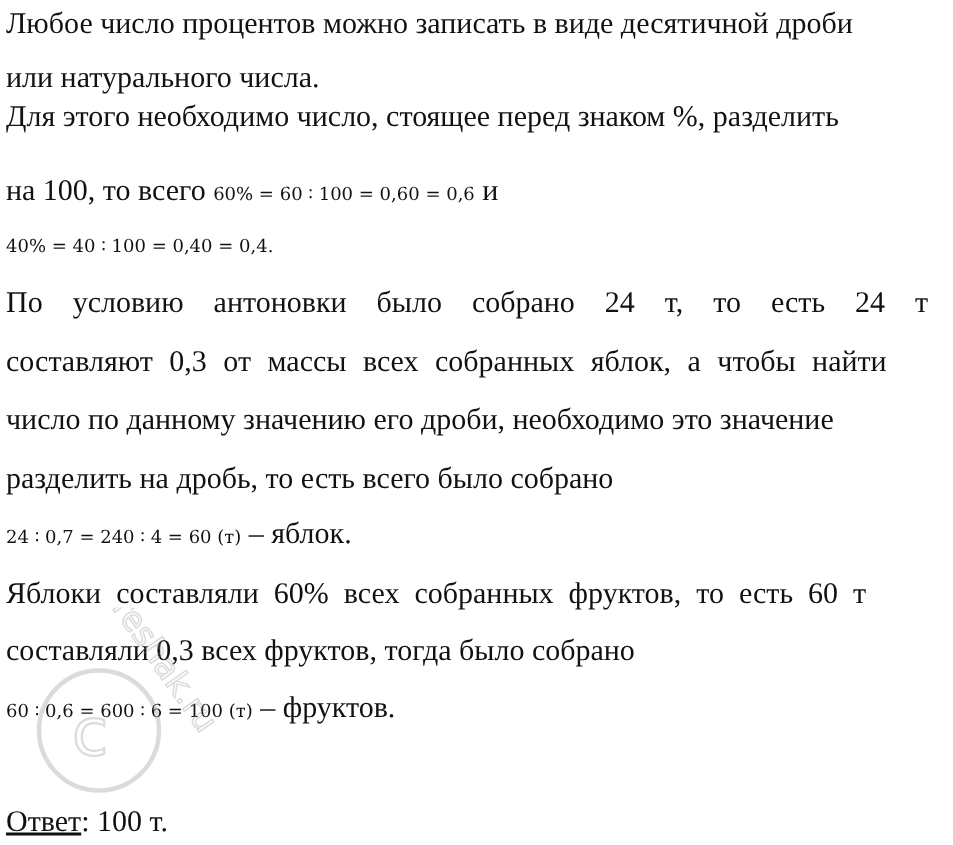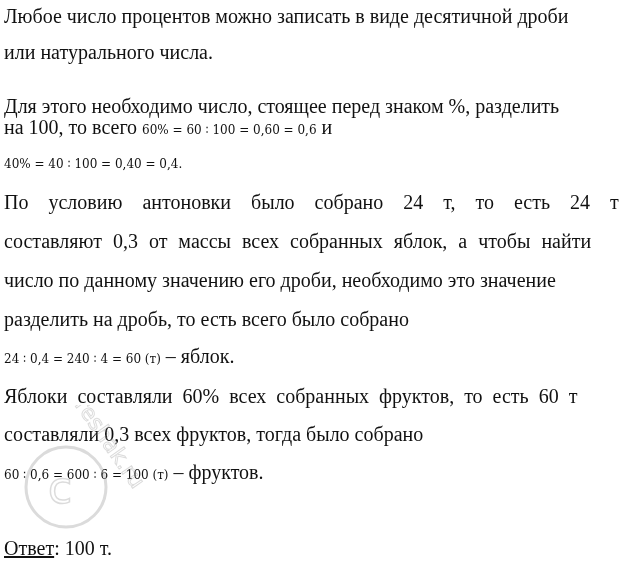--- a/index.html
+++ b/index.html
@@ -9,28 +9,28 @@
     .math { font-family: "DejaVu Serif", serif; font-size: 12px; }
     .ans-label { text-decoration: underline; text-align: center; }
     .wm { position: absolute; left: 18px; top: 405px; width: 150px; height: 130px; pointer-events: none; opacity: 0.35; }
   </style>
 </head>
 <body>
 
 <div>
   <div class="line" style="top:4px">Любое число процентов можно записать в виде десятичной дроби</div>
   <div class="line" style="top:40px">или натурального числа.</div>
-  <div class="line" style="top:94px">Для этого необходимо число, стоящее перед знаком %, разделить</div>
+  <div class="line" style="top:66px">Для этого необходимо число, стоящее перед знаком %, разделить</div>
   <div class="line" style="top:115px"><span>на 100, то всего </span><span class="math">60% = 60 ∶ 100 = 0,60 = 0,6</span><span> и</span></div>
   <div class="line math" style="top:152px">40% = 40 ∶ 100 = 0,40 = 0,4.</div>
   <div class="line" style="top:190px; word-spacing:15px">По условию антоновки было собрано 24 т, то есть 24 т</div>
   <div class="line" style="top:229px; word-spacing:6px">составляют 0,3 от массы всех собранных яблок, а чтобы найти</div>
   <div class="line" style="top:268px">число по данному значению его дроби, необходимо это значение</div>
   <div class="line" style="top:307px">разделить на дробь, то есть всего было собрано</div>
-  <div class="line" style="top:344px"><span class="math">24 ∶ 0,4 = 240 ∶ 4 = 60 (т)</span><span> – яблок.</span></div>
+  <div class="line" style="top:344px"><span class="math">24 ∶ 0,7 = 240 ∶ 4 = 60 (т)</span><span> – яблок.</span></div>
   <div class="line" style="top:384px; word-spacing:5px">Яблоки составляли 60% всех собранных фруктов, то есть 60 т</div>
   <div class="line" style="top:422px">составляли 0,3 всех фруктов, тогда было собрано</div>
   <div class="line" style="top:460px"><span class="math">60 ∶ 0,6 = 600 ∶ 6 = 100 (т)</span><span> – фруктов.</span></div>
   <div class="line" style="top:536px"><span class="ans-label">Ответ</span><span>: 100 т.</span></div>
 </div>
 
 <svg class="wm" viewBox="0 0 150 130">
   <circle cx="48" cy="82" r="40" fill="none" stroke="#999" stroke-width="3"></circle>
   <text x="30" y="98" font-size="44" fill="none" stroke="#999" stroke-width="1.5" font-family="DejaVu Sans, sans-serif">c</text>
   <text x="25" y="20" font-size="22" fill="none" stroke="#999" stroke-width="1" transform="rotate(55 60 40)" font-family="DejaVu Sans, sans-serif">reshak.ru</text>

